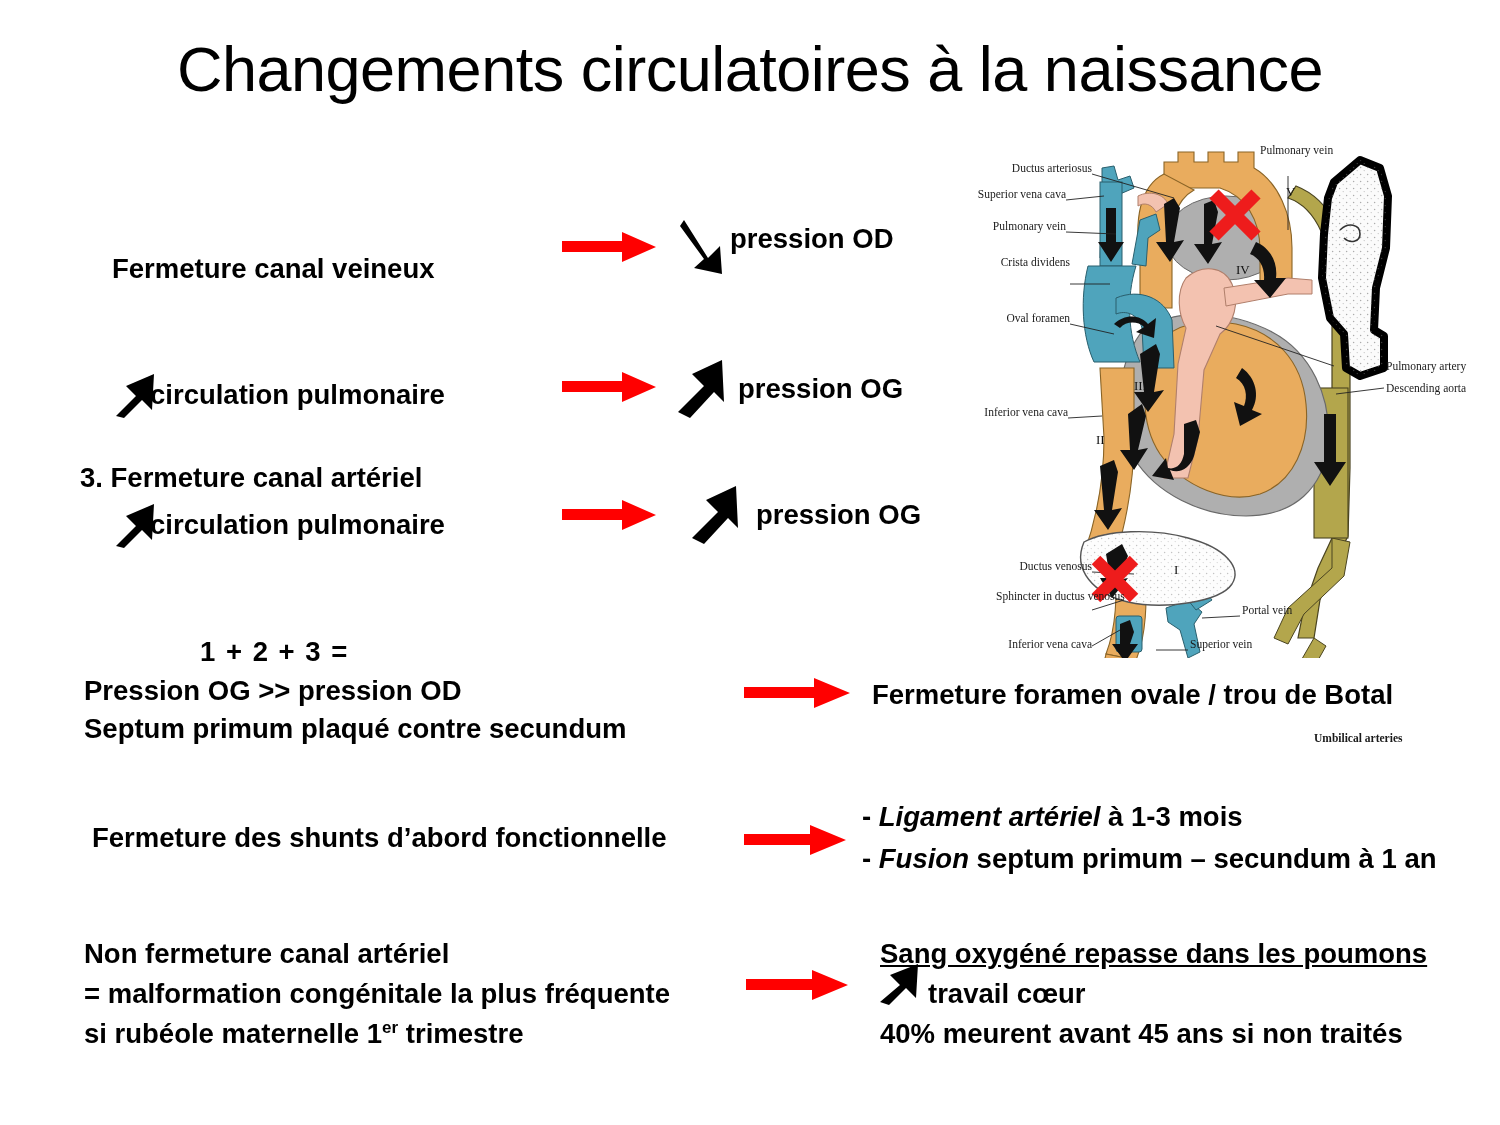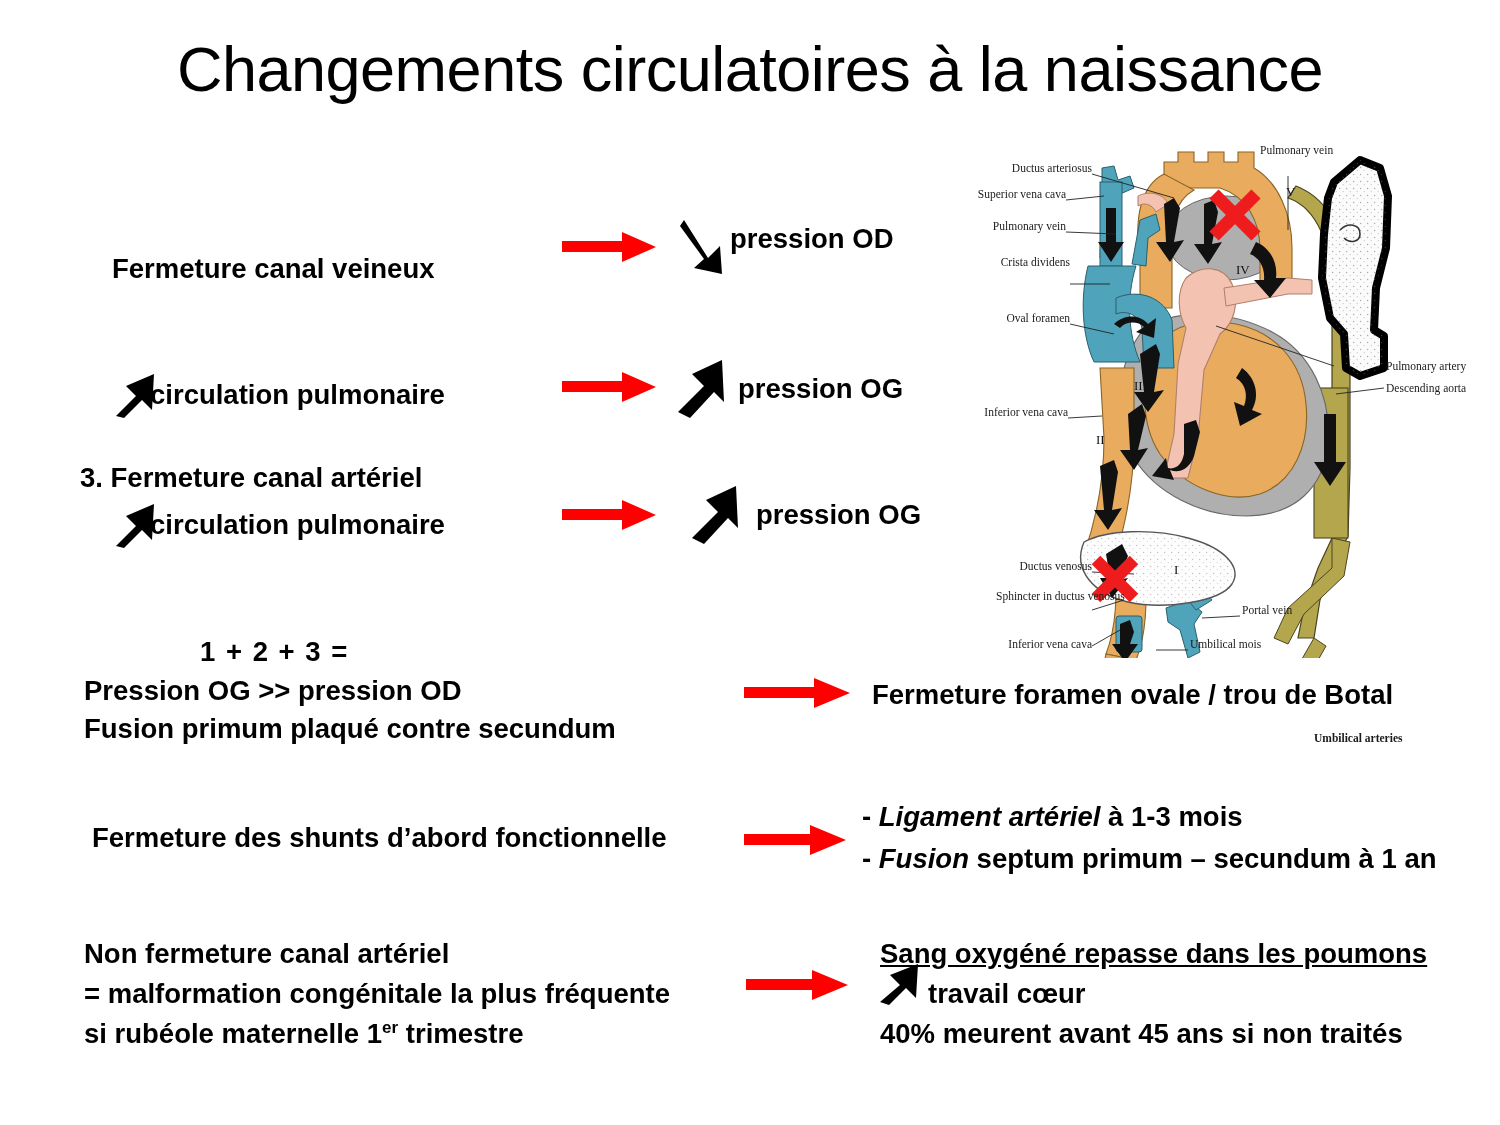--- a/index.html
+++ b/index.html
@@ -122,21 +122,21 @@
 
   <div class="blkarrow" style="left:690px;top:484px;">
     <svg width="52" height="62" viewBox="0 0 52 62">
       <path d="M46 2 L16 16 L28 28 L2 54 L14 60 L38 34 L48 44 Z" fill="#000000"></path>
     </svg>
   </div>
   <div class="txt" style="left:756px;top:496px;">pression OG</div>
 
   <div class="txt" style="left:200px;top:633px;letter-spacing:1.5px;">1 + 2 + 3 =</div>
   <div class="txt" style="left:84px;top:672px;">Pression OG &gt;&gt; pression OD</div>
-  <div class="txt" style="left:84px;top:710px;">Fusion primum plaqué contre secundum</div>
+  <div class="txt" style="left:84px;top:710px;">Septum primum plaqué contre secundum</div>
 
   <div class="redarrow" style="left:744px;top:676px;">
     <svg width="108" height="34" viewBox="0 0 108 34">
       <path d="M0 11 L70 11 L70 2 L106 17 L70 32 L70 22 L0 22 Z" fill="#FF0000"></path>
     </svg>
   </div>
   <div class="txt" style="left:872px;top:676px;">Fermeture foramen ovale / trou de Botal</div>
 
   <div class="txt" style="left:92px;top:819px;">Fermeture des shunts d’abord fonctionnelle</div>
 
@@ -306,17 +306,17 @@
     <div class="fig-label r" style="left:-14px;top:268px;width:94px;">Inferior vena cava</div>
 
     <div class="fig-label r" style="left:-6px;top:422px;width:110px;">Ductus venosus</div>
     <div class="fig-label r" style="left:-16px;top:452px;width:120px;line-height:13px;margin-left:24px;">Sphincter in ductus venosus</div>
     <div class="fig-label r" style="left:-14px;top:500px;width:118px;">Inferior vena cava</div>
 
     <div class="fig-label" style="left:272px;top:6px;width:70px;text-align:center;line-height:13px;">Pulmonary vein</div>
     <div class="fig-label" style="left:398px;top:222px;">Pulmonary artery</div>
     <div class="fig-label" style="left:398px;top:244px;">Descending aorta</div>
     <div class="fig-label" style="left:254px;top:466px;width:48px;line-height:13px;">Portal vein</div>
-    <div class="fig-label" style="left:202px;top:500px;width:56px;line-height:13px;">Umbilical mois</div>
+    <div class="fig-label" style="left:202px;top:500px;width:56px;line-height:13px;">Superior vein</div>
     <div class="fig-label" style="left:326px;top:594px;font-weight:bold;">Umbilical arteries</div>
   </div>
 
 </div>
 
 </body></html>

